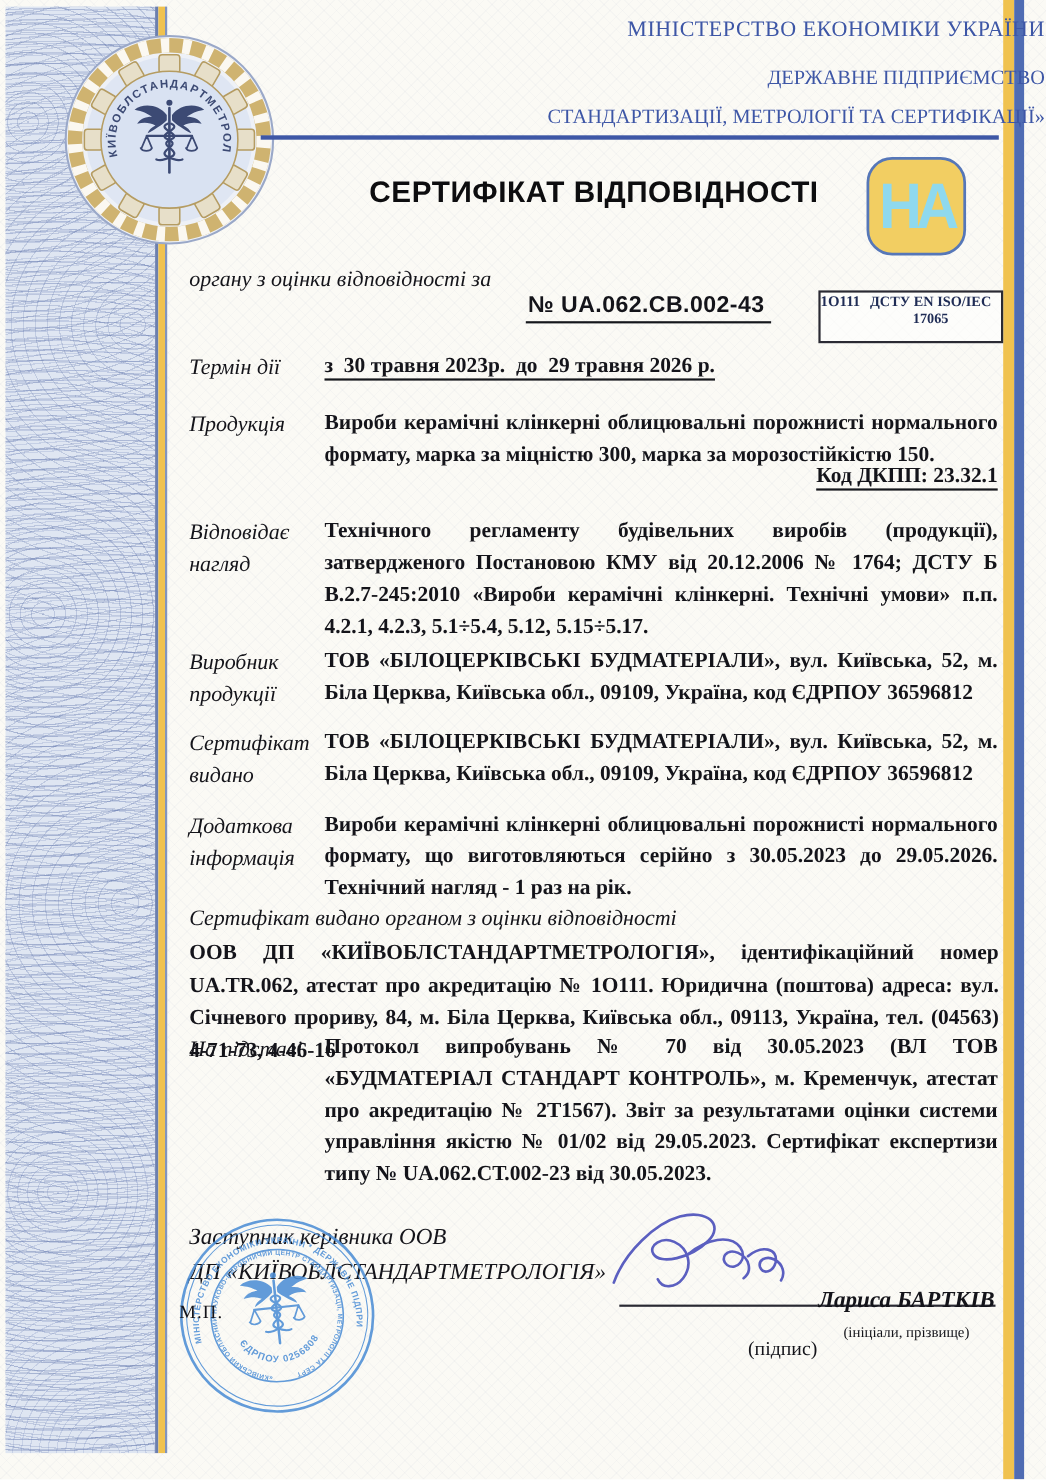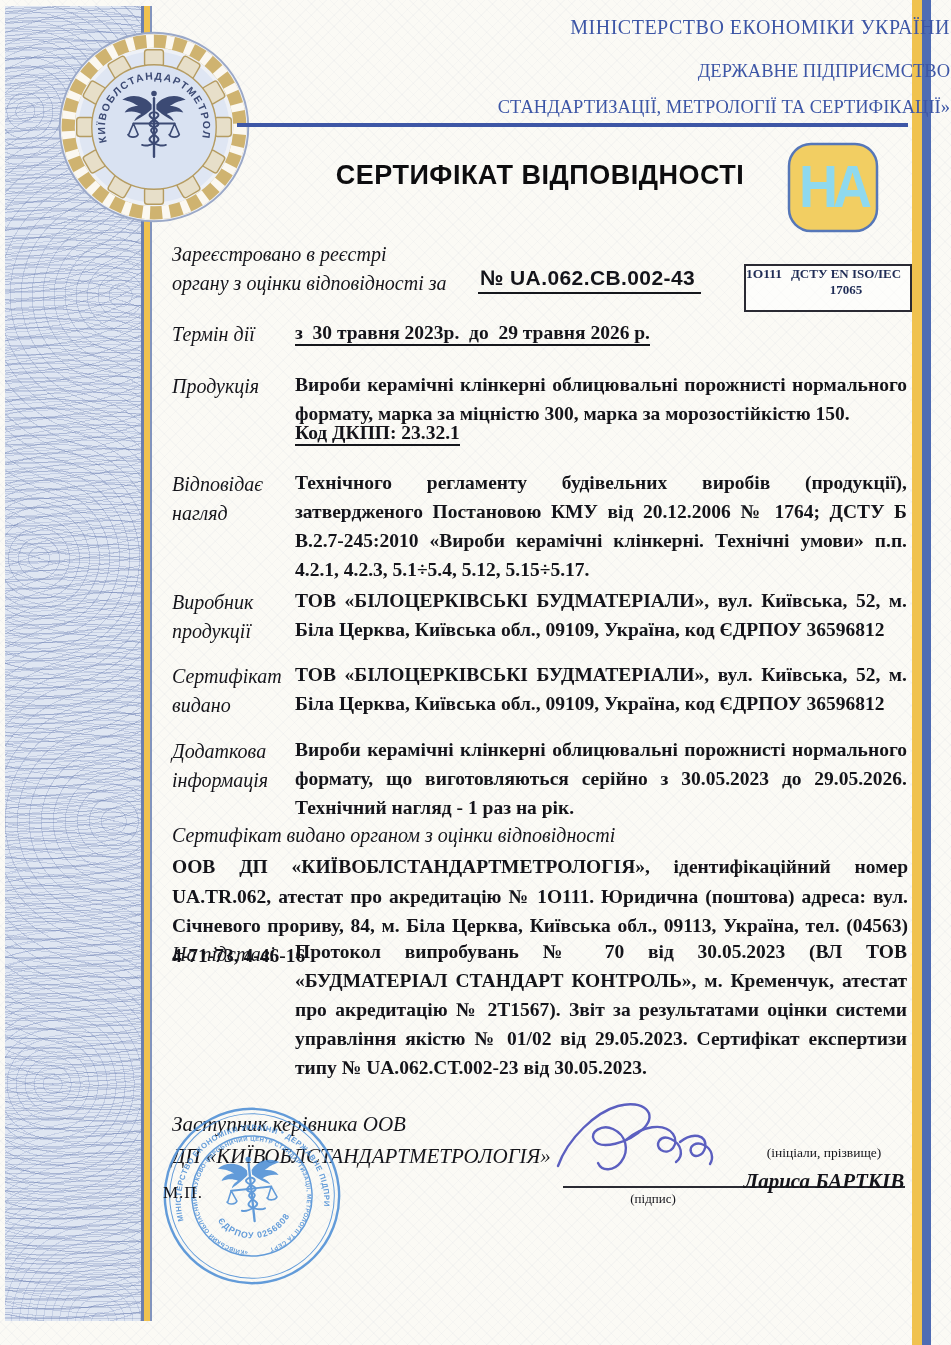--- a/index.html
+++ b/index.html
@@ -55,34 +55,34 @@
     position:absolute;left:478px;top:266px;font-family:"Liberation Sans","DejaVu Sans",sans-serif;
     font-weight:700;font-size:21px;border-bottom:2.5px solid #15171c;padding:0 6px 2px 2px;letter-spacing:.4px;
   }
   
   .lbl{position:absolute;left:172px;font-style:italic;font-size:20px;line-height:29px;}
   .val{
     position:absolute;left:295px;width:612px;font-weight:bold;font-size:19.5px;line-height:29px;
     text-align:justify;text-align-last:left;
   }
   .uline{border-bottom:2.5px solid #15171c;padding-bottom:1px;white-space:pre-wrap;}
-  .dkpp-wrap{position:absolute;left:295px;top:422px;width:612px;text-align:left;font-weight:bold;font-size:19.5px;}
+  .dkpp-wrap{position:absolute;left:295px;top:422px;width:612px;text-align:right;font-weight:bold;font-size:19.5px;}
   .issuer-intro{position:absolute;left:172px;top:824px;font-style:italic;font-size:20px;}
   .issuer-body{
     position:absolute;left:172px;top:852px;width:736px;font-weight:bold;font-size:19.5px;line-height:29.5px;
     text-align:justify;text-align-last:left;
   }
   
   .sig-pos{position:absolute;left:172px;font-style:italic;font-size:21px;}
   .mp{position:absolute;left:163px;top:1183px;font-size:17px;letter-spacing:1px;z-index:5;}
   .sig-scribble{position:absolute;left:552px;top:1096px;width:188px;height:92px;z-index:4;}
   .sig-line1{position:absolute;left:563px;top:1186px;width:180px;border-top:2px solid #2a2a33;}
   .sig-line2{position:absolute;left:743px;top:1186px;width:162px;border-top:2px solid #2a2a33;}
-  .sig-cap1{position:absolute;left:563px;top:1191px;width:180px;text-align:center;font-size:13px;}
-  .sig-cap2{position:absolute;left:743px;top:1145px;width:162px;text-align:center;font-size:13.5px;}
+  .sig-cap1{position:absolute;left:563px;top:1216px;width:180px;text-align:right;font-size:18px;}
+  .sig-cap2{position:absolute;left:743px;top:1203px;width:162px;text-align:center;font-size:13.5px;}
   .signer{position:absolute;left:738px;top:1150px;width:172px;text-align:center;font-weight:bold;font-style:italic;font-size:21px;margin-top:19px;}
   
   .emblem{position:absolute;left:55px;top:28px;width:198px;height:198px;}
   .stamp{position:absolute;left:160px;top:1104px;width:184px;height:184px;opacity:.88;z-index:3;}
 </style>
 </head>
 <body>
 
 <div class="page">
 
@@ -149,21 +149,20 @@
     <rect x="3" y="3" width="88" height="87" rx="22" fill="#f2ce62" stroke="#5677b8" stroke-width="2.5"></rect>
     <text x="47" y="67" text-anchor="middle" font-family="Liberation Sans, DejaVu Sans, sans-serif" font-weight="bold" font-size="54" letter-spacing="-5" fill="#8fd9ee" transform="scale(1,1.08) translate(0,-6)">НА</text>
   </svg>
 
   <div class="codebox">
     <div class="c1">1О111</div>
     <div class="c2">ДСТУ EN ISO/IEC 17065</div>
   </div>
 
   <div class="reg-label">
-    <div>Зареєстровано в реєстрі</div>
     <div>органу з оцінки відповідності за</div>
   </div>
   <div class="reg-num">№ UA.062.CB.002-43</div>
 
   <div class="lbl" style="top:320px">Термін дії</div>
   <div class="val" style="top:318px">
     <span class="uline">з  30 травня 2023р.  до  29 травня 2026 р.</span>
   </div>
 
   <div class="lbl" style="top:372px">Продукція</div>

